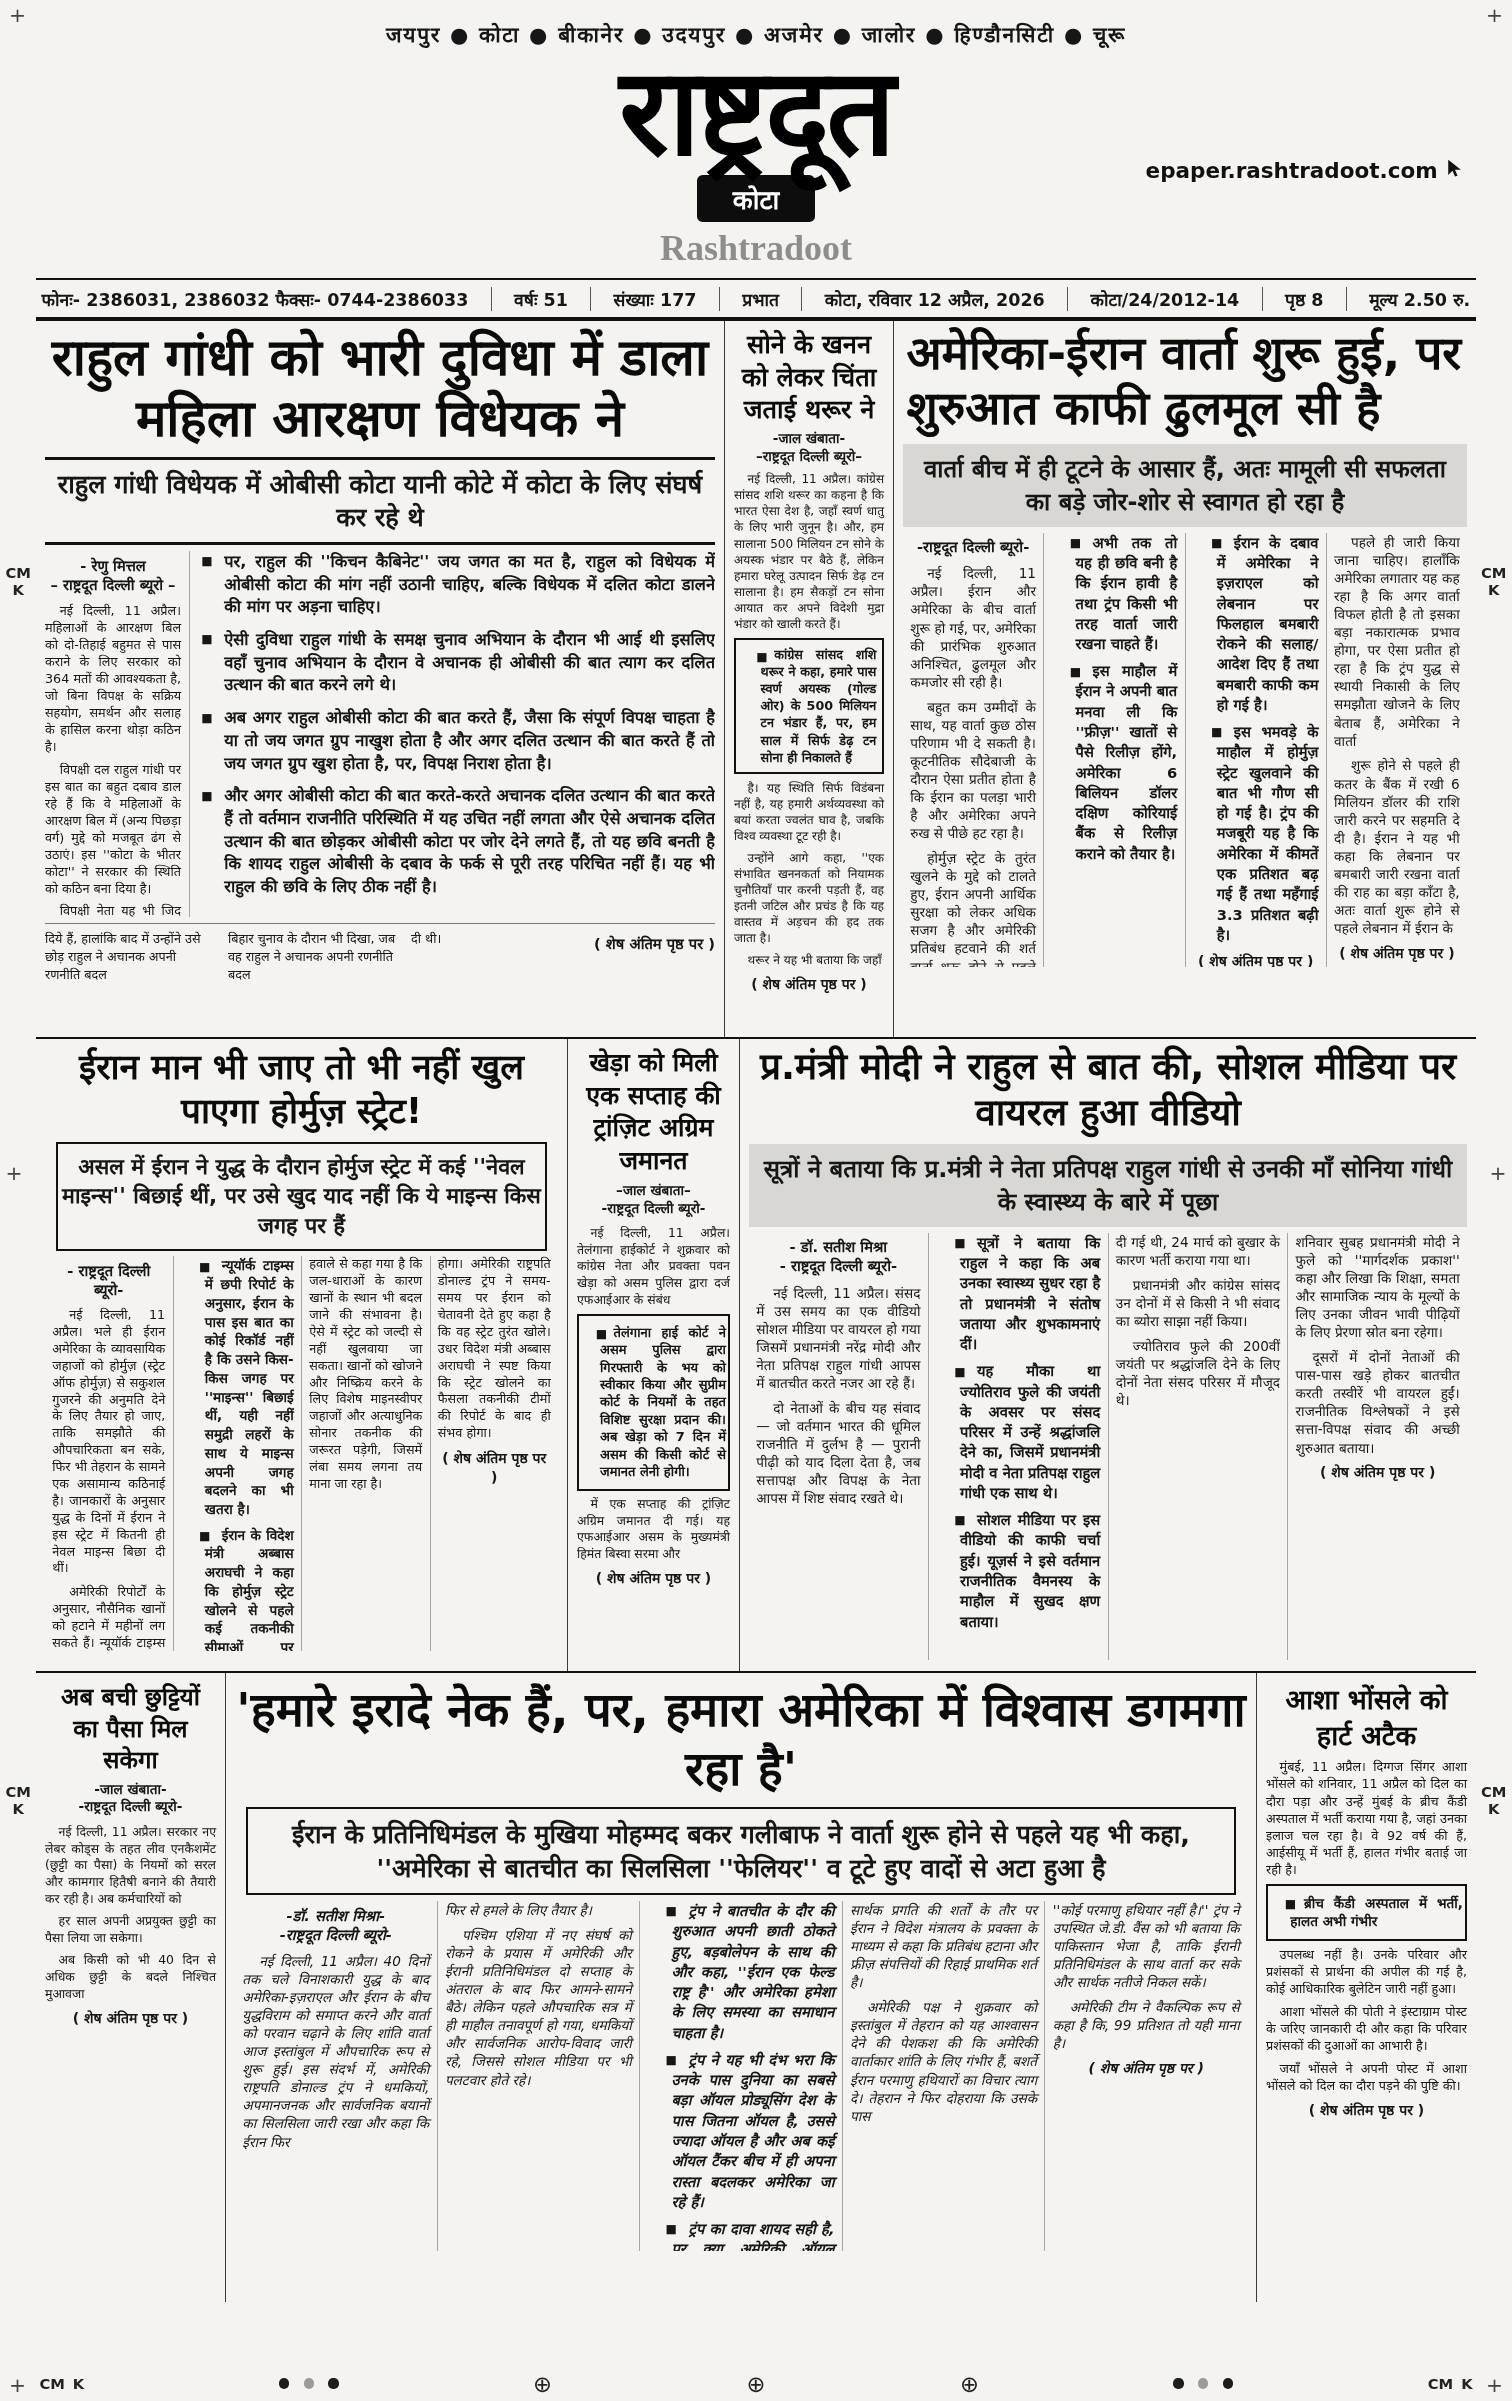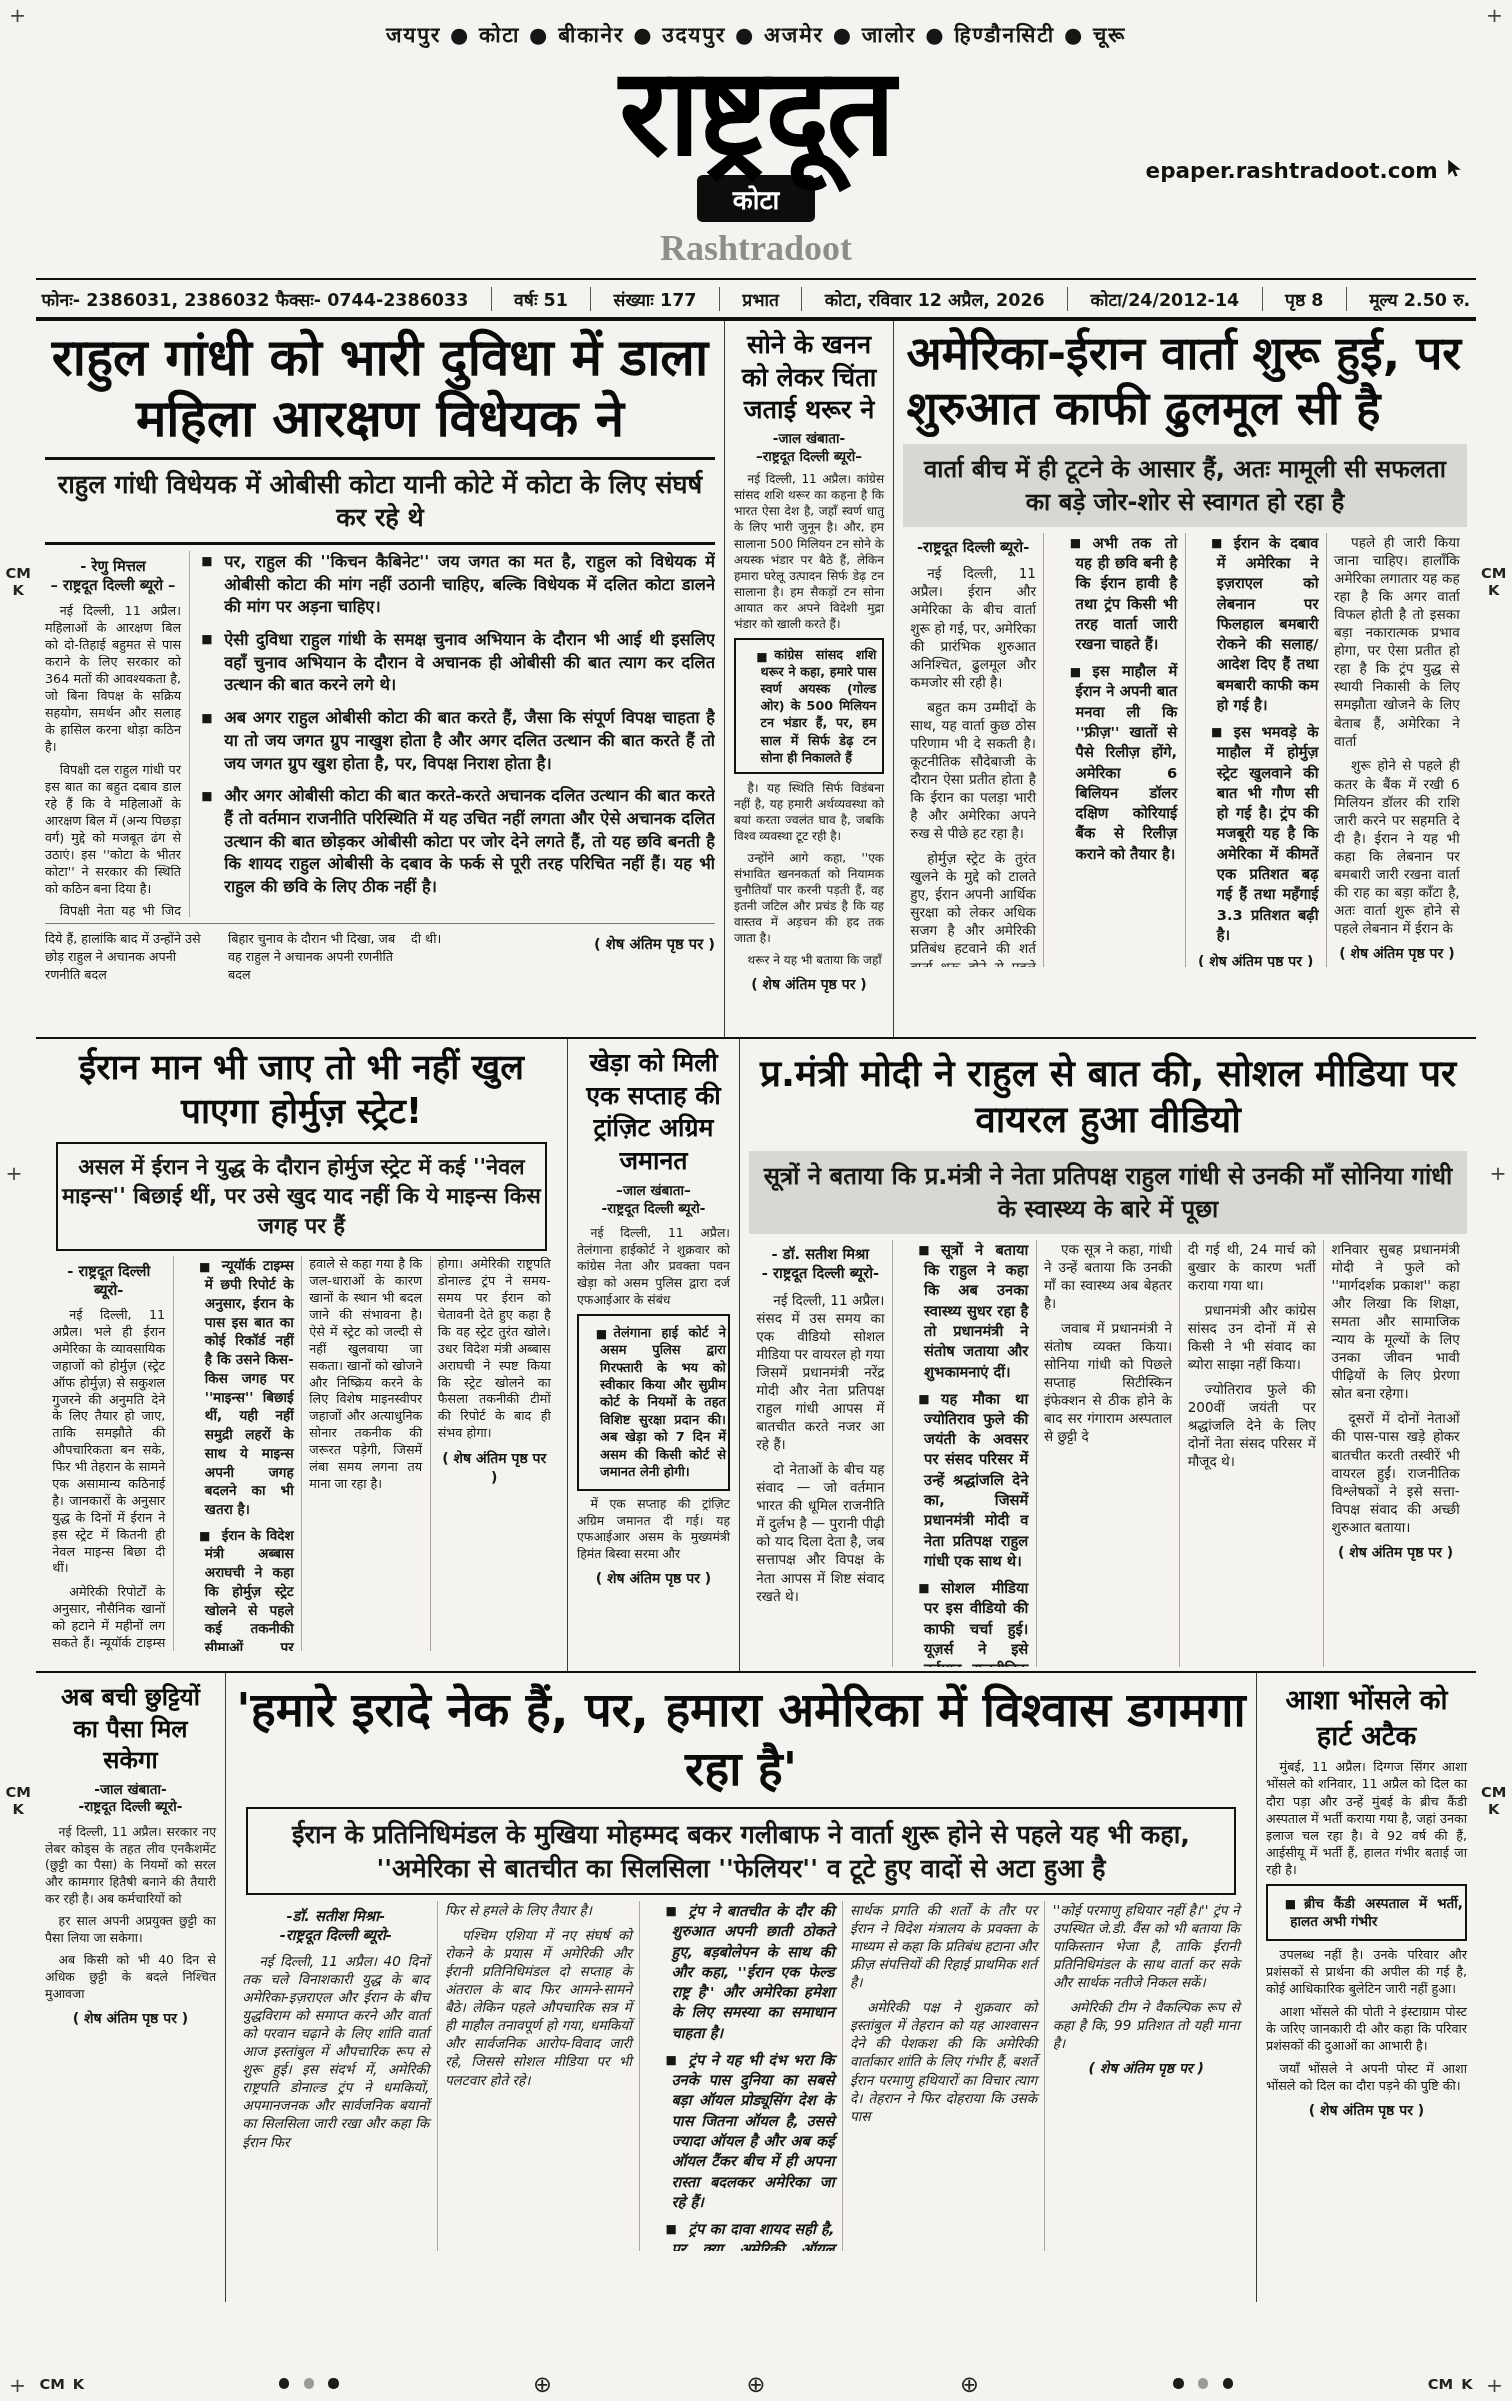--- a/index.html
+++ b/index.html
@@ -96,21 +96,21 @@
 
   
   .art-kheda { width:172px; }
   .art-kheda .headline { font-size:25px; line-height:1.3; margin:3.4px 0 4.5px; }
   .art-kheda .byline { font-size:13.6px; }
   .art-kheda p { font-size:12.4px; line-height:1.34; text-align:justify; text-indent:13.6px; margin-bottom:5.6px; }
   .art-kheda .bullet { font-size:13px; padding-left:19px; }
 
   
   .art-modi { flex:1; }
-  .art-modi .headline { font-size:37px; line-height:1.25; margin-top:7px; }
+  .art-modi .headline { font-size:37px; line-height:1.25; margin-top:0; }
   .art-modi .subhead { font-size:24px; line-height:1.35; }
   .art-modi .body-cols { height:427px; }
 
   
   .art-leave { width:189px; }
   .art-leave .headline { font-size:24px; line-height:1.3; margin:4.5px 0; }
   .art-leave .byline { font-size:13.6px; }
   .art-leave p { font-size:12.4px; line-height:1.35; text-align:justify; text-indent:13.6px; margin-bottom:5.6px; }
   .art-leave .bullet { font-size:13px; padding-left:19px; }
 
@@ -325,24 +325,20 @@
               <div>- डॉ. सतीश मिश्रा</div>
               <div>- राष्ट्रदूत दिल्ली ब्यूरो-</div>
             </div>
             <p>नई दिल्ली, 11 अप्रैल। संसद में उस समय का एक वीडियो सोशल मीडिया पर वायरल हो गया जिसमें प्रधानमंत्री नरेंद्र मोदी और नेता प्रतिपक्ष राहुल गांधी आपस में बातचीत करते नजर आ रहे हैं।</p>
             <p>दो नेताओं के बीच यह संवाद — जो वर्तमान भारत की धूमिल राजनीति में दुर्लभ है — पुरानी पीढ़ी को याद दिला देता है, जब सत्तापक्ष और विपक्ष के नेता आपस में शिष्ट संवाद रखते थे।</p>
           </div>
           <div class="bcol">
             <p class="bullet">सूत्रों ने बताया कि राहुल ने कहा कि अब उनका स्वास्थ्य सुधर रहा है तो प्रधानमंत्री ने संतोष जताया और शुभकामनाएं दीं।</p>
             <p class="bullet">यह मौका था ज्योतिराव फुले की जयंती के अवसर पर संसद परिसर में उन्हें श्रद्धांजलि देने का, जिसमें प्रधानमंत्री मोदी व नेता प्रतिपक्ष राहुल गांधी एक साथ थे।</p>
             <p class="bullet">सोशल मीडिया पर इस वीडियो की काफी चर्चा हुई। यूज़र्स ने इसे वर्तमान राजनीतिक वैमनस्य के माहौल में सुखद क्षण बताया।</p>
-          </div>
-          <div class="bcol">
-            <p>एक सूत्र ने कहा, गांधी ने उन्हें बताया कि उनकी माँ का स्वास्थ्य अब बेहतर है।</p>
-            <p>जवाब में प्रधानमंत्री ने संतोष व्यक्त किया। सोनिया गांधी को पिछले सप्ताह सिटीस्किन इंफेक्शन से ठीक होने के बाद सर गंगाराम अस्पताल से छुट्टी दे</p>
           </div>
           <div class="bcol">
             <p class="noind">दी गई थी, 24 मार्च को बुखार के कारण भर्ती कराया गया था।</p>
             <p>प्रधानमंत्री और कांग्रेस सांसद उन दोनों में से किसी ने भी संवाद का ब्योरा साझा नहीं किया।</p>
             <p>ज्योतिराव फुले की 200वीं जयंती पर श्रद्धांजलि देने के लिए दोनों नेता संसद परिसर में मौजूद थे।</p>
           </div>
           <div class="bcol">
             <p class="noind">शनिवार सुबह प्रधानमंत्री मोदी ने फुले को ''मार्गदर्शक प्रकाश'' कहा और लिखा कि शिक्षा, समता और सामाजिक न्याय के मूल्यों के लिए उनका जीवन भावी पीढ़ियों के लिए प्रेरणा स्रोत बना रहेगा।</p>
             <p>दूसरों में दोनों नेताओं की पास-पास खड़े होकर बातचीत करती तस्वीरें भी वायरल हुईं। राजनीतिक विश्लेषकों ने इसे सत्ता-विपक्ष संवाद की अच्छी शुरुआत बताया।</p>
             <div class="cont">( शेष अंतिम पृष्ठ पर )</div>

